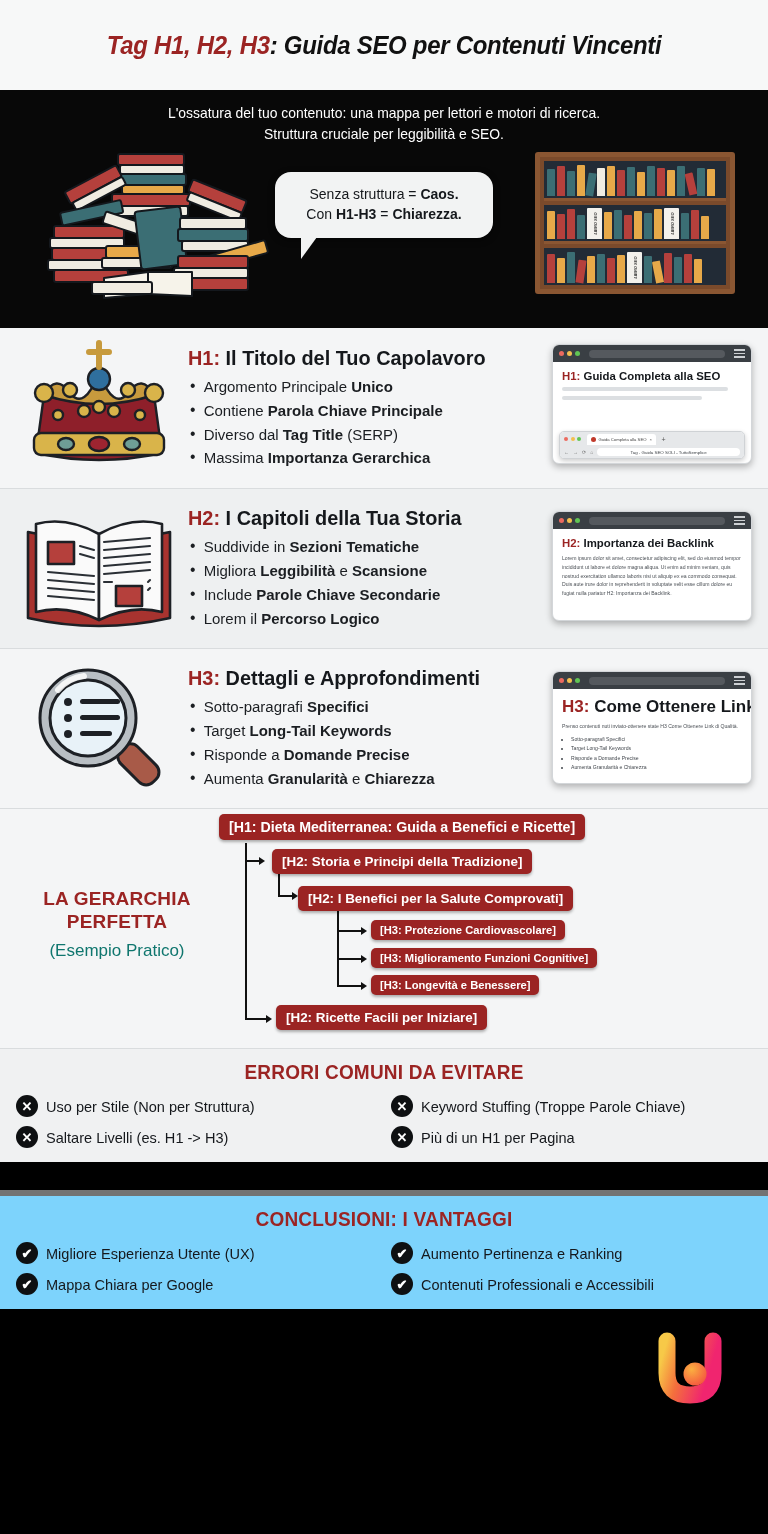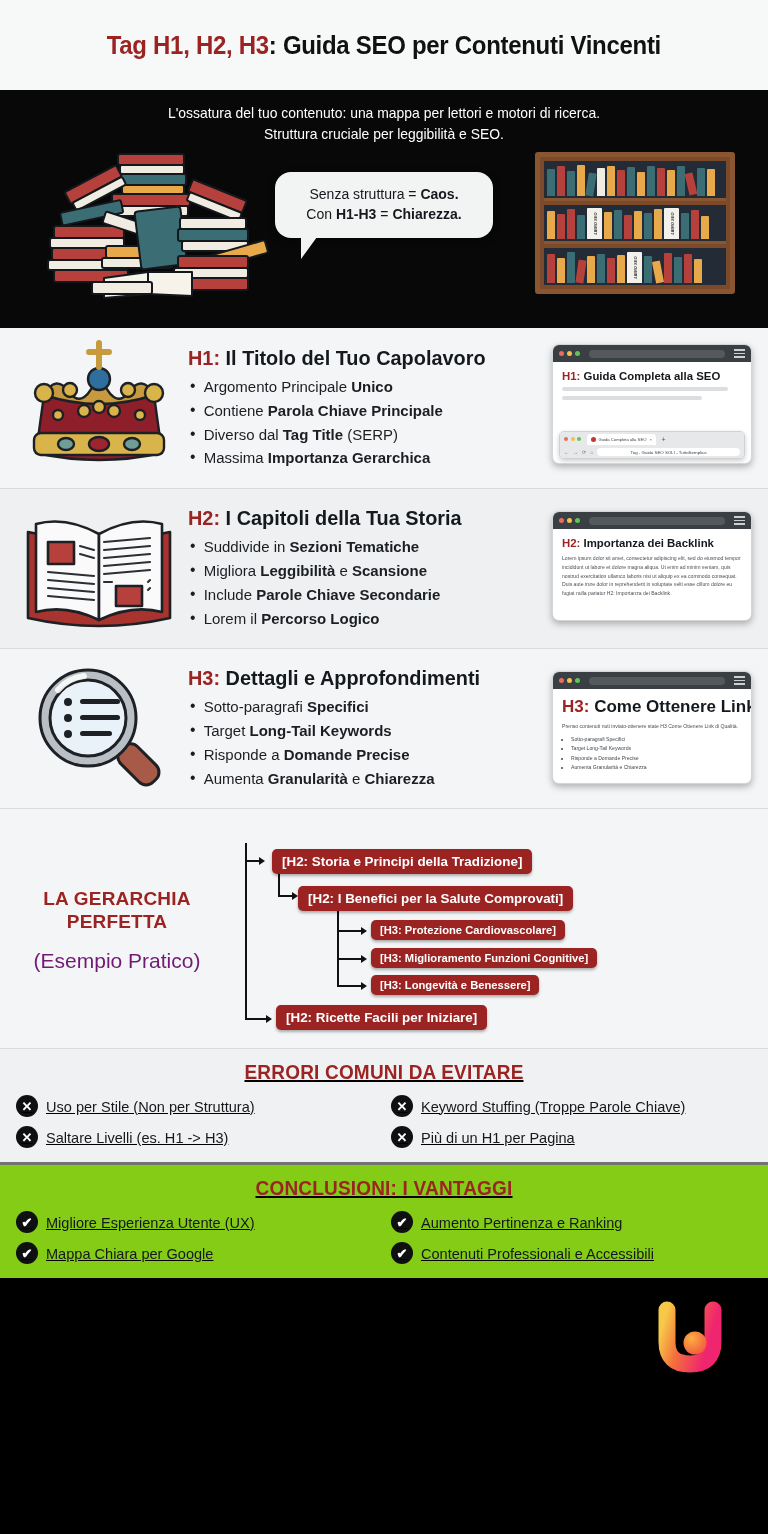--- a/index.html
+++ b/index.html
@@ -17,20 +17,21 @@
   }
 
   
   .title-bar {
     background: #f7f8f8;
     height: 90px;
     display: flex;
     align-items: center;
     justify-content: center;
     text-align: center;
+    font-style: italic;
   }
   .title-text {
     font-size: 25.5px;
     font-weight: bold;
     color: #111111;
     letter-spacing: -0.3px;
     transform: scaleX(0.94);
   }
   .title-text .accent { color: #9b2423; }
 
@@ -192,21 +193,21 @@
     position: relative;
     border-top: 1px solid #d9dcde;
   }
   .hier-label {
     position: absolute; left: 22px; top: 78px; width: 190px; text-align: center;
   }
   .hier-label .l1 {
     font-size: 19px; font-weight: bold; color: #9b2423;
     line-height: 1.22; letter-spacing: .2px;
   }
-  .hier-label .l2 { font-size: 21px; color: #701a75; margin-top: 16px; }
+  .hier-label .l2 { font-size: 17px; color: #0f766e; margin-top: 8px; }
   .hbox {
     position: absolute;
     background: #9b2423;
     color: #fff;
     border-radius: 5px;
     font-weight: bold;
     white-space: nowrap;
     display: flex; align-items: center;
     box-shadow: 0 2px 3px rgba(0,0,0,.3);
   }
@@ -215,23 +216,23 @@
   .hbox.lv3 { font-size: 11.2px; padding: 4px 9px; }
   .connector { position: absolute; background: #111; }
   .arrow-head {
     position: absolute; width: 0; height: 0;
     border-style: solid;
     border-width: 4px 0 4px 6px;
     border-color: transparent transparent transparent #111;
   }
 
   
-  .block { padding: 12px 16px 14px; text-decoration: underline; }
+  .block { padding: 12px 16px 14px; }
   .block.errors { background: #f0f1f2; border-top: 1px solid #d9dcde; }
-  .block.pros { background: #84cc16; border-top: 3px solid #737373; }
+  .block.pros { background: #7dd3fc; border-top: 6px solid #737373; margin-top: 28px; }
   .block-title {
     text-align: center; color: #9b2423; font-weight: bold;
     font-size: 20px; letter-spacing: .2px; margin-bottom: 11px;
     transform: scaleX(0.95);
   }
   .grid2 { display: grid; grid-template-columns: 1fr 1fr; gap: 9px 14px; }
   .item { display: flex; align-items: center; gap: 8px; }
   .badge {
     width: 22px; height: 22px; flex: 0 0 22px; border-radius: 50%;
     background: #0e1012; color: #fff;
@@ -588,20 +589,21 @@
     <div class="connector" style="left:337px;top:98px;width:2px;height:80px"></div>
     <div class="connector" style="left:337px;top:121px;width:25px;height:2px"></div>
     <div class="arrow-head" style="left:361px;top:118px"></div>
     <div class="connector" style="left:337px;top:149px;width:25px;height:2px"></div>
     <div class="arrow-head" style="left:361px;top:146px"></div>
     <div class="connector" style="left:337px;top:176px;width:25px;height:2px"></div>
     <div class="arrow-head" style="left:361px;top:173px"></div>
     <div class="connector" style="left:245px;top:209px;width:22px;height:2px"></div>
     <div class="arrow-head" style="left:266px;top:206px"></div>
 
+    <div class="hbox lv1" style="left:219px;top:5px">[H1: Dieta Mediterranea: Guida a Benefici e Ricette]</div>
     <div class="hbox lv2" style="left:272px;top:40px">[H2: Storia e Principi della Tradizione]</div>
     <div class="hbox lv2" style="left:298px;top:77px">[H2: I Benefici per la Salute Comprovati]</div>
     <div class="hbox lv3" style="left:371px;top:111px">[H3: Protezione Cardiovascolare]</div>
     <div class="hbox lv3" style="left:371px;top:139px">[H3: Miglioramento Funzioni Cognitive]</div>
     <div class="hbox lv3" style="left:371px;top:166px">[H3: Longevità e Benessere]</div>
     <div class="hbox lv2" style="left:276px;top:196px">[H2: Ricette Facili per Iniziare]</div>
   </div>
 
   <div class="block errors">
     <div class="block-title">ERRORI COMUNI DA EVITARE</div>

